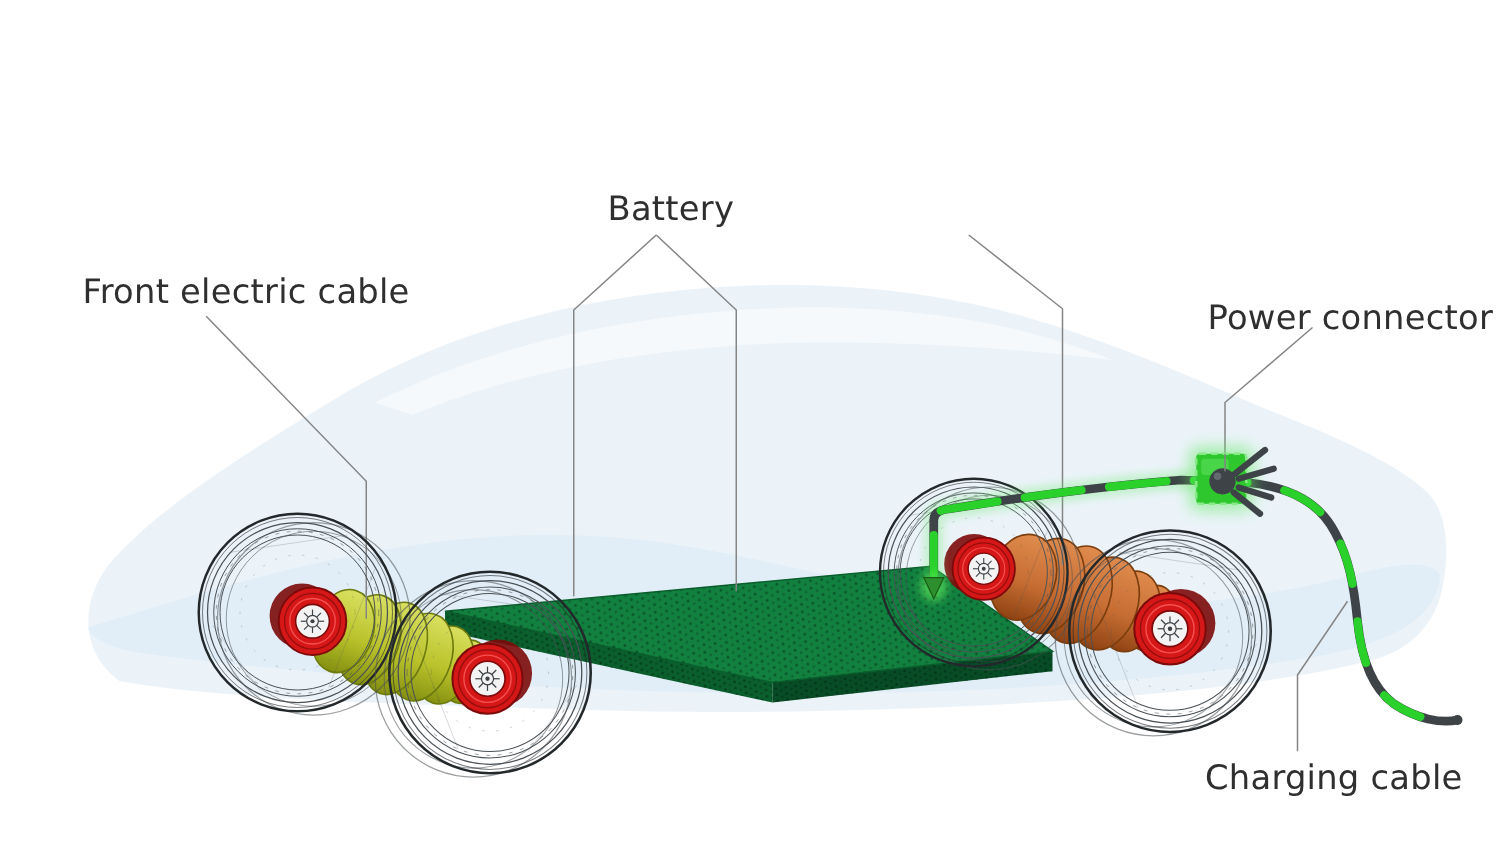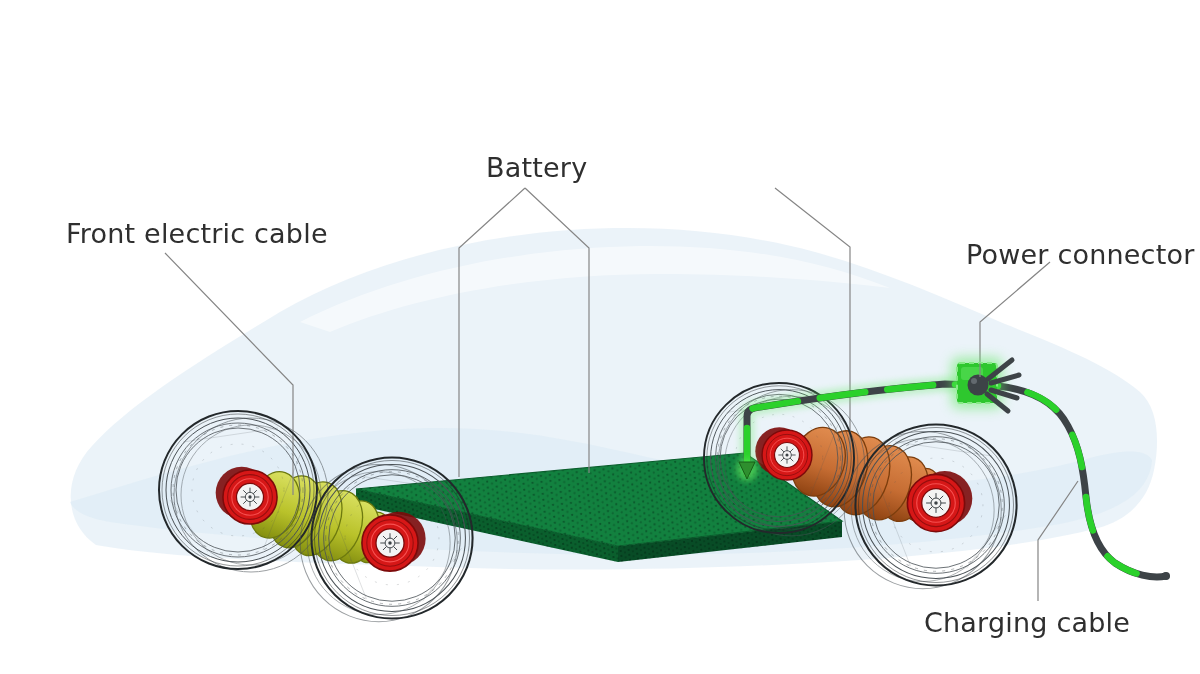--- a/index.html
+++ b/index.html
@@ -15,21 +15,21 @@
     font-size:27px;
     color:var(--label-text,#2f2f2f);
     letter-spacing:0.2px;
     white-space:nowrap;
     user-select:none;
   }
   .lbl-front    { left:66px;  top:218px; }
   .lbl-battery  { left:486px; top:152px; }
   .lbl-rear     { left:657px; top:152px; }
   .lbl-power    { left:966px; top:239px; }
-  .lbl-charging { left:924px; top:607px;text-align:center; }
+  .lbl-charging { left:964px; top:607px;text-align:center; }
 </style>
 </head>
 <body>
 
 <div id="stage">
 
 <svg id="scene" width="1200" height="674" viewBox="0 0 1200 674">
   <defs>
     <filter id="blur3" x="-60%" y="-60%" width="220%" height="220%">
       <feGaussianBlur stdDeviation="3.2"></feGaussianBlur>

